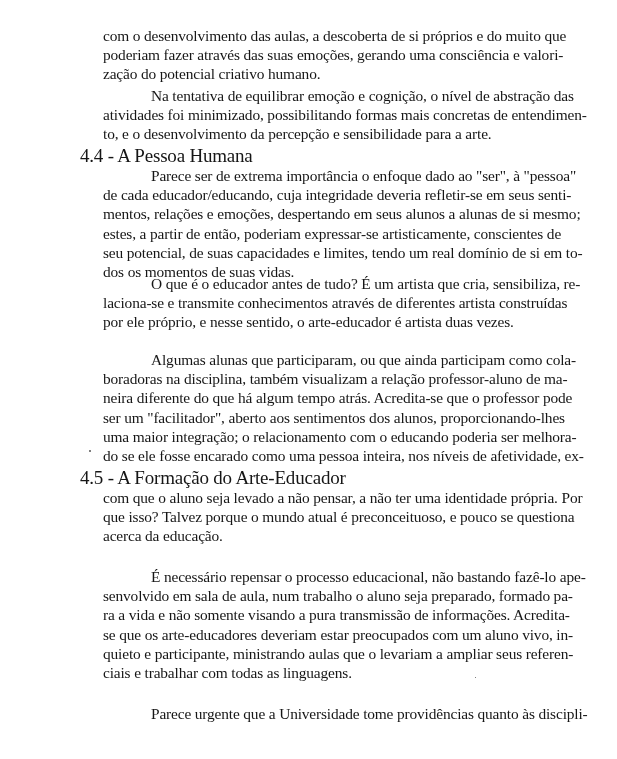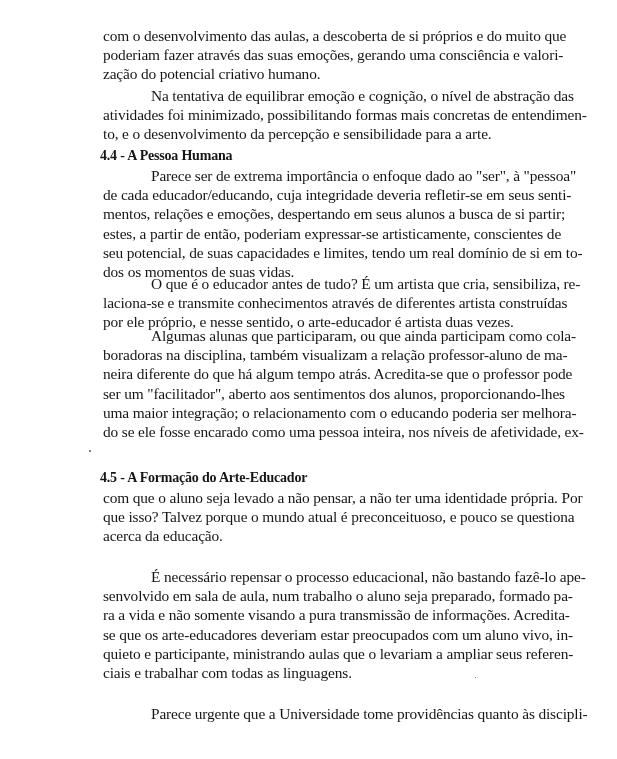--- a/index.html
+++ b/index.html
@@ -41,23 +41,23 @@
     }
     .para .line.last {
       text-align-last: left;
       font-family: Liberation Serif, serif;
     }
     .para .line.indent {
       padding-left: 48px;
     }
     .heading {
       position: absolute;
-      left: 100px;
-      font-weight: bold;
-      font-size: 14px;
+      left: 80px;
+      font-weight: normal;
+      font-size: 19px;
       line-height: 19px;
       margin: 0;
       letter-spacing: -0.2px;
     }
     .speck {
       position: absolute;
       width: 2px;
       height: 2px;
       background: #555;
       border-radius: 1px;
@@ -78,33 +78,33 @@
     <span class="line indent">Na tentativa de equilibrar emoção e cognição, o nível de abstração das</span>
     <span class="line">atividades foi minimizado, possibilitando formas mais concretas de entendimen-</span>
     <span class="line last">to, e o desenvolvimento da percepção e sensibilidade para a arte.</span>
   </div>
 
   <div class="heading" style="top: 146px;">4.4 - A Pessoa Humana</div>
 
   <div class="para" style="top: 166px;">
     <span class="line indent">Parece ser de extrema importância o enfoque dado ao "ser", à "pessoa"</span>
     <span class="line">de cada educador/educando, cuja integridade deveria refletir-se em seus senti-</span>
-    <span class="line">mentos, relações e emoções, despertando em seus alunos a busca de si partir;</span>
+    <span class="line">mentos, relações e emoções, despertando em seus alunos a alunas de si mesmo;</span>
     <span class="line">estes, a partir de então, poderiam expressar-se artisticamente, conscientes de</span>
     <span class="line">seu potencial, de suas capacidades e limites, tendo um real domínio de si em to-</span>
     <span class="line last">dos os momentos de suas vidas.</span>
   </div>
 
   <div class="para" style="top: 274px;">
     <span class="line indent">O que é o educador antes de tudo? É um artista que cria, sensibiliza, re-</span>
     <span class="line">laciona-se e transmite conhecimentos através de diferentes artista construídas</span>
     <span class="line last">por ele próprio, e nesse sentido, o arte-educador é artista duas vezes.</span>
   </div>
 
-  <div class="para" style="top: 326px;">
+  <div class="para" style="top: 350px;">
     <span class="line indent">Algumas alunas que participaram, ou que ainda participam como cola-</span>
     <span class="line">boradoras na disciplina, também visualizam a relação professor-aluno de ma-</span>
     <span class="line">neira diferente do que há algum tempo atrás. Acredita-se que o professor pode</span>
     <span class="line">ser um "facilitador", aberto aos sentimentos dos alunos, proporcionando-lhes</span>
     <span class="line">uma maior integração; o relacionamento com o educando poderia ser melhora-</span>
     <span class="line">do se ele fosse encarado como uma pessoa inteira, nos níveis de afetividade, ex-</span>
   </div>
 
   <div class="heading" style="top: 468px;">4.5 - A Formação do Arte-Educador</div>
 

